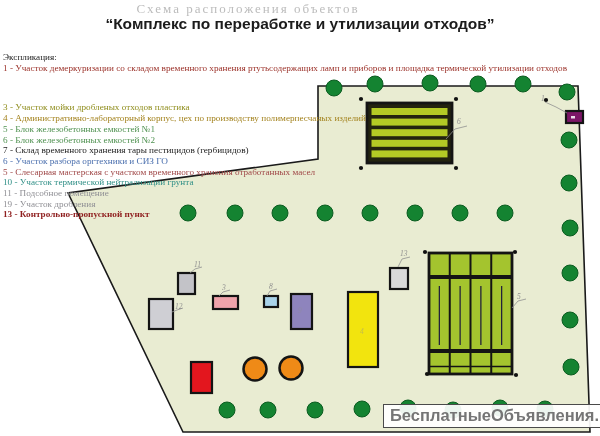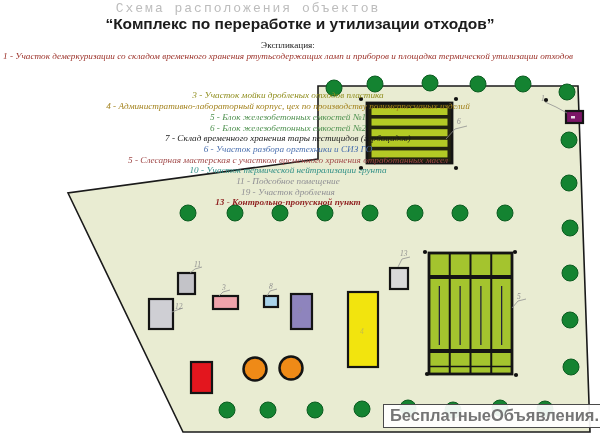--- a/index.html
+++ b/index.html
@@ -1,25 +1,25 @@
 <!DOCTYPE html>
 <html><head>
 <meta charset="utf-8">
 <style>
   html,body{margin:0;padding:0;background:#ffffff;}
   .page{position:relative;width:600px;height:436px;background:#ffffff;overflow:hidden;
         font-family:"Liberation Serif",serif;}
   .map-svg{position:absolute;left:0;top:0;z-index:0;}
   .title-watermark{position:absolute;left:0;top:1px;width:496px;text-align:center;z-index:2;
-        font-family:Liberation Mono, monospace;font-size:13px;letter-spacing:2px;color:#bcbcbc;}
+        font-family:Liberation Serif, serif;font-size:13px;letter-spacing:2px;color:#bcbcbc;}
   .main-title{position:absolute;left:0;top:15px;width:600px;text-align:center;z-index:2;
         font-family:"Liberation Sans",sans-serif;font-size:15.5px;font-weight:bold;color:#1c1c1c;}
-  .legend{position:absolute;left:3px;top:40px;z-index:2;font-size:9.2px;line-height:10.7px;white-space:nowrap;text-align:center;}
+  .legend{position:absolute;left:3px;top:52px;z-index:2;font-size:9.2px;line-height:10.7px;white-space:nowrap;}
   .legend-heading{color:#1a1a1a;}
-  .legend-line{white-space:nowrap;font-style:italic;}
+  .legend-line{white-space:nowrap;}
   .symbols{position:absolute;left:4px;top:388px;z-index:2;font-size:9.2px;color:#9b3028;}
   .symbol-row{position:relative;height:18px;line-height:15px;}
   .tree-swatch{display:inline-block;width:14px;height:14px;border-radius:50%;
         background:#148331;border:1.5px solid #0b5c20;vertical-align:middle;margin-right:6px;}
   .well-swatch{display:inline-block;width:5px;height:5px;border-radius:50%;background:#111;
         vertical-align:middle;margin:0 10px 0 5px;}
   .wm-badge{position:absolute;left:383px;top:404px;z-index:3;background:rgba(255,255,255,0.92);
         border:1.5px solid #4a4a4a;padding:1px 6px 2px 6px;white-space:nowrap;
         font-family:"Liberation Sans",sans-serif;font-size:16.5px;font-weight:bold;color:#757575;}
 </style>

